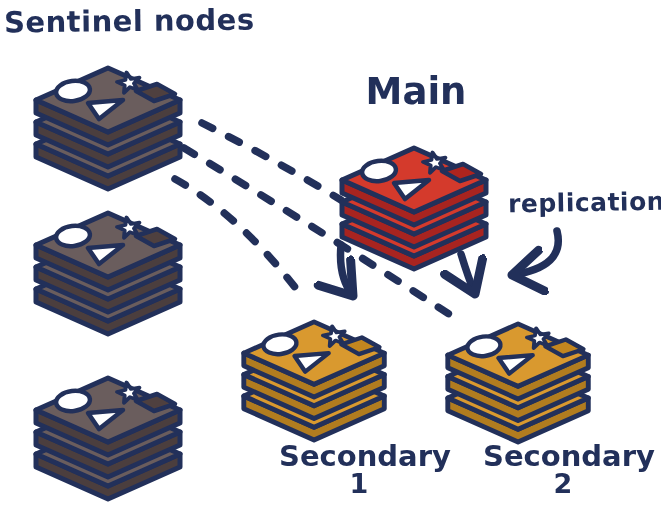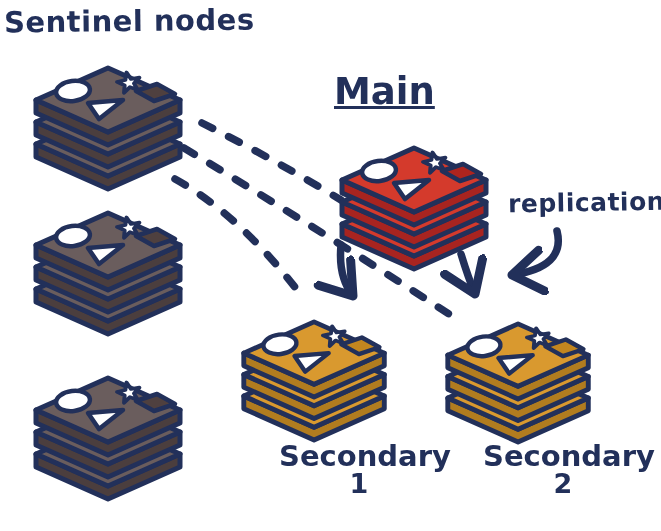--- a/index.html
+++ b/index.html
@@ -19,21 +19,21 @@
   svg{display:block;}
   .edges-under{position:absolute;left:0;top:0;z-index:1;}
   .edges-over{position:absolute;left:0;top:0;z-index:3;}
   .stack{position:absolute;z-index:2;}
   .stack svg{overflow:visible;}
   .stack-sentinel{--top:var(--sentinel-top);--side:var(--sentinel-side);--acc:var(--sentinel-accent);}
   .stack-main{--top:var(--main-top);--side:var(--main-side);--acc:var(--main-accent);}
   .stack-secondary{--top:var(--secondary-top);--side:var(--secondary-side);--acc:var(--secondary-accent);}
   .lbl{position:absolute;z-index:4;color:var(--outline);font-weight:700;white-space:nowrap;}
   .lbl-title{left:4px;top:4px;font-size:29px;letter-spacing:0.5px;transform:rotate(-0.7deg);}
-  .lbl-main{left:334px;top:70px;width:164px;font-size:37px;text-decoration:underline;}
+  .lbl-main{left:334px;top:70px;width:164px;text-align:center;font-size:37px;}
   .lbl-replication{left:508px;top:188px;font-size:25px;letter-spacing:0.5px;transform:rotate(-1deg);}
   .lbl-secondary{width:160px;text-align:center;top:441px;line-height:1.05;margin-left:45px;}
   .lbl-secondary .name{font-size:29px;}
   .lbl-secondary .num{font-size:27px;margin-top:-1px;}
   .lbl-sec1{left:234px;}
   .lbl-sec2{left:438px;}
   .dashed-link{stroke:var(--outline);stroke-width:7.5;fill:none;stroke-linecap:round;stroke-dasharray:12 18;}
   .solid-arrow{stroke:var(--outline);stroke-width:7.5;fill:none;stroke-linecap:round;}
   .hidden-defs{position:absolute;width:0;height:0;}
 </style>

